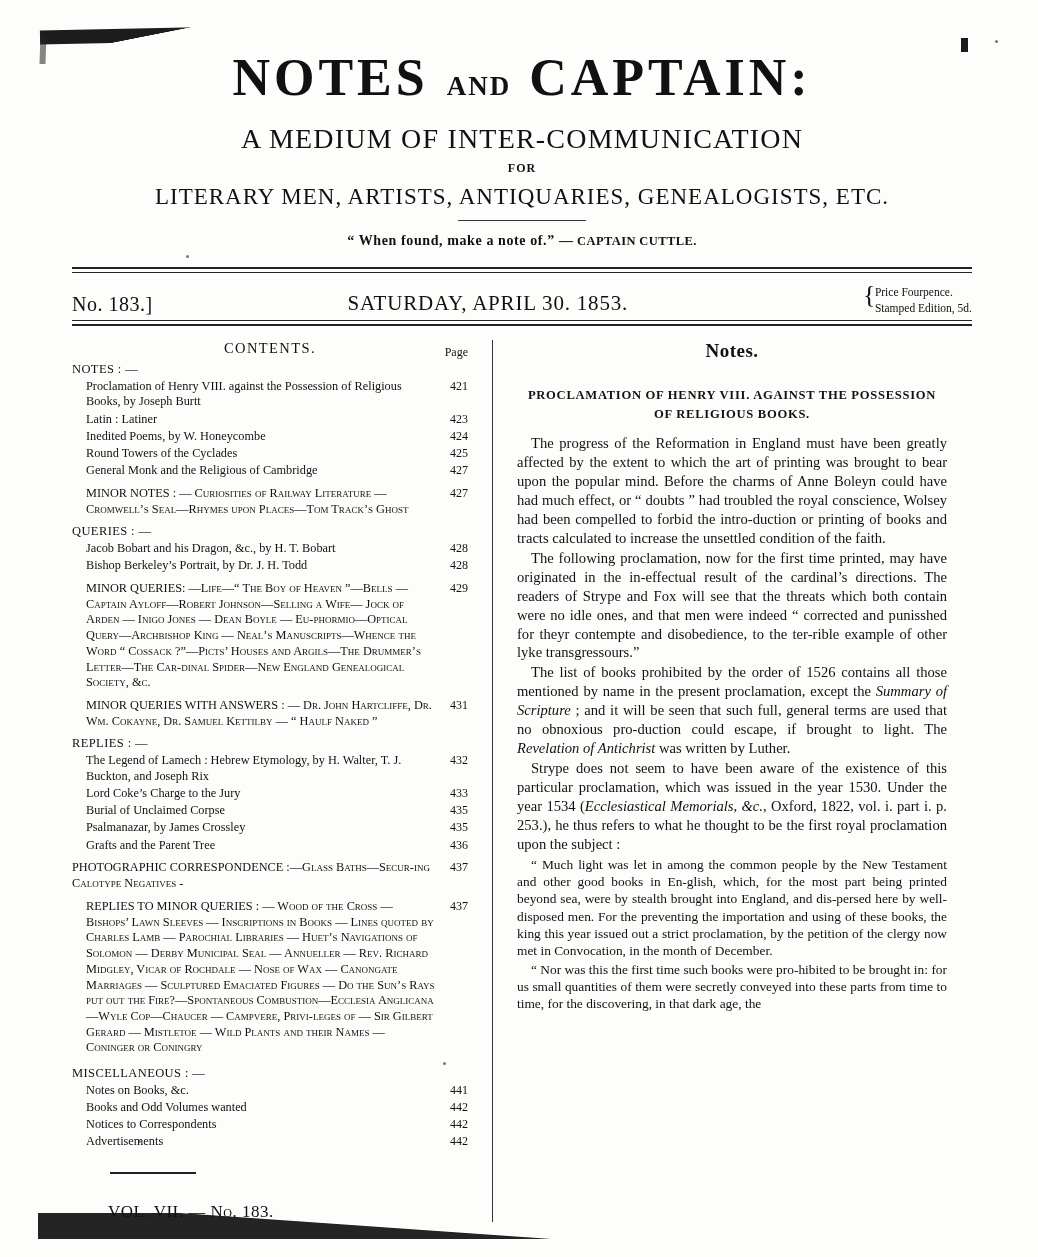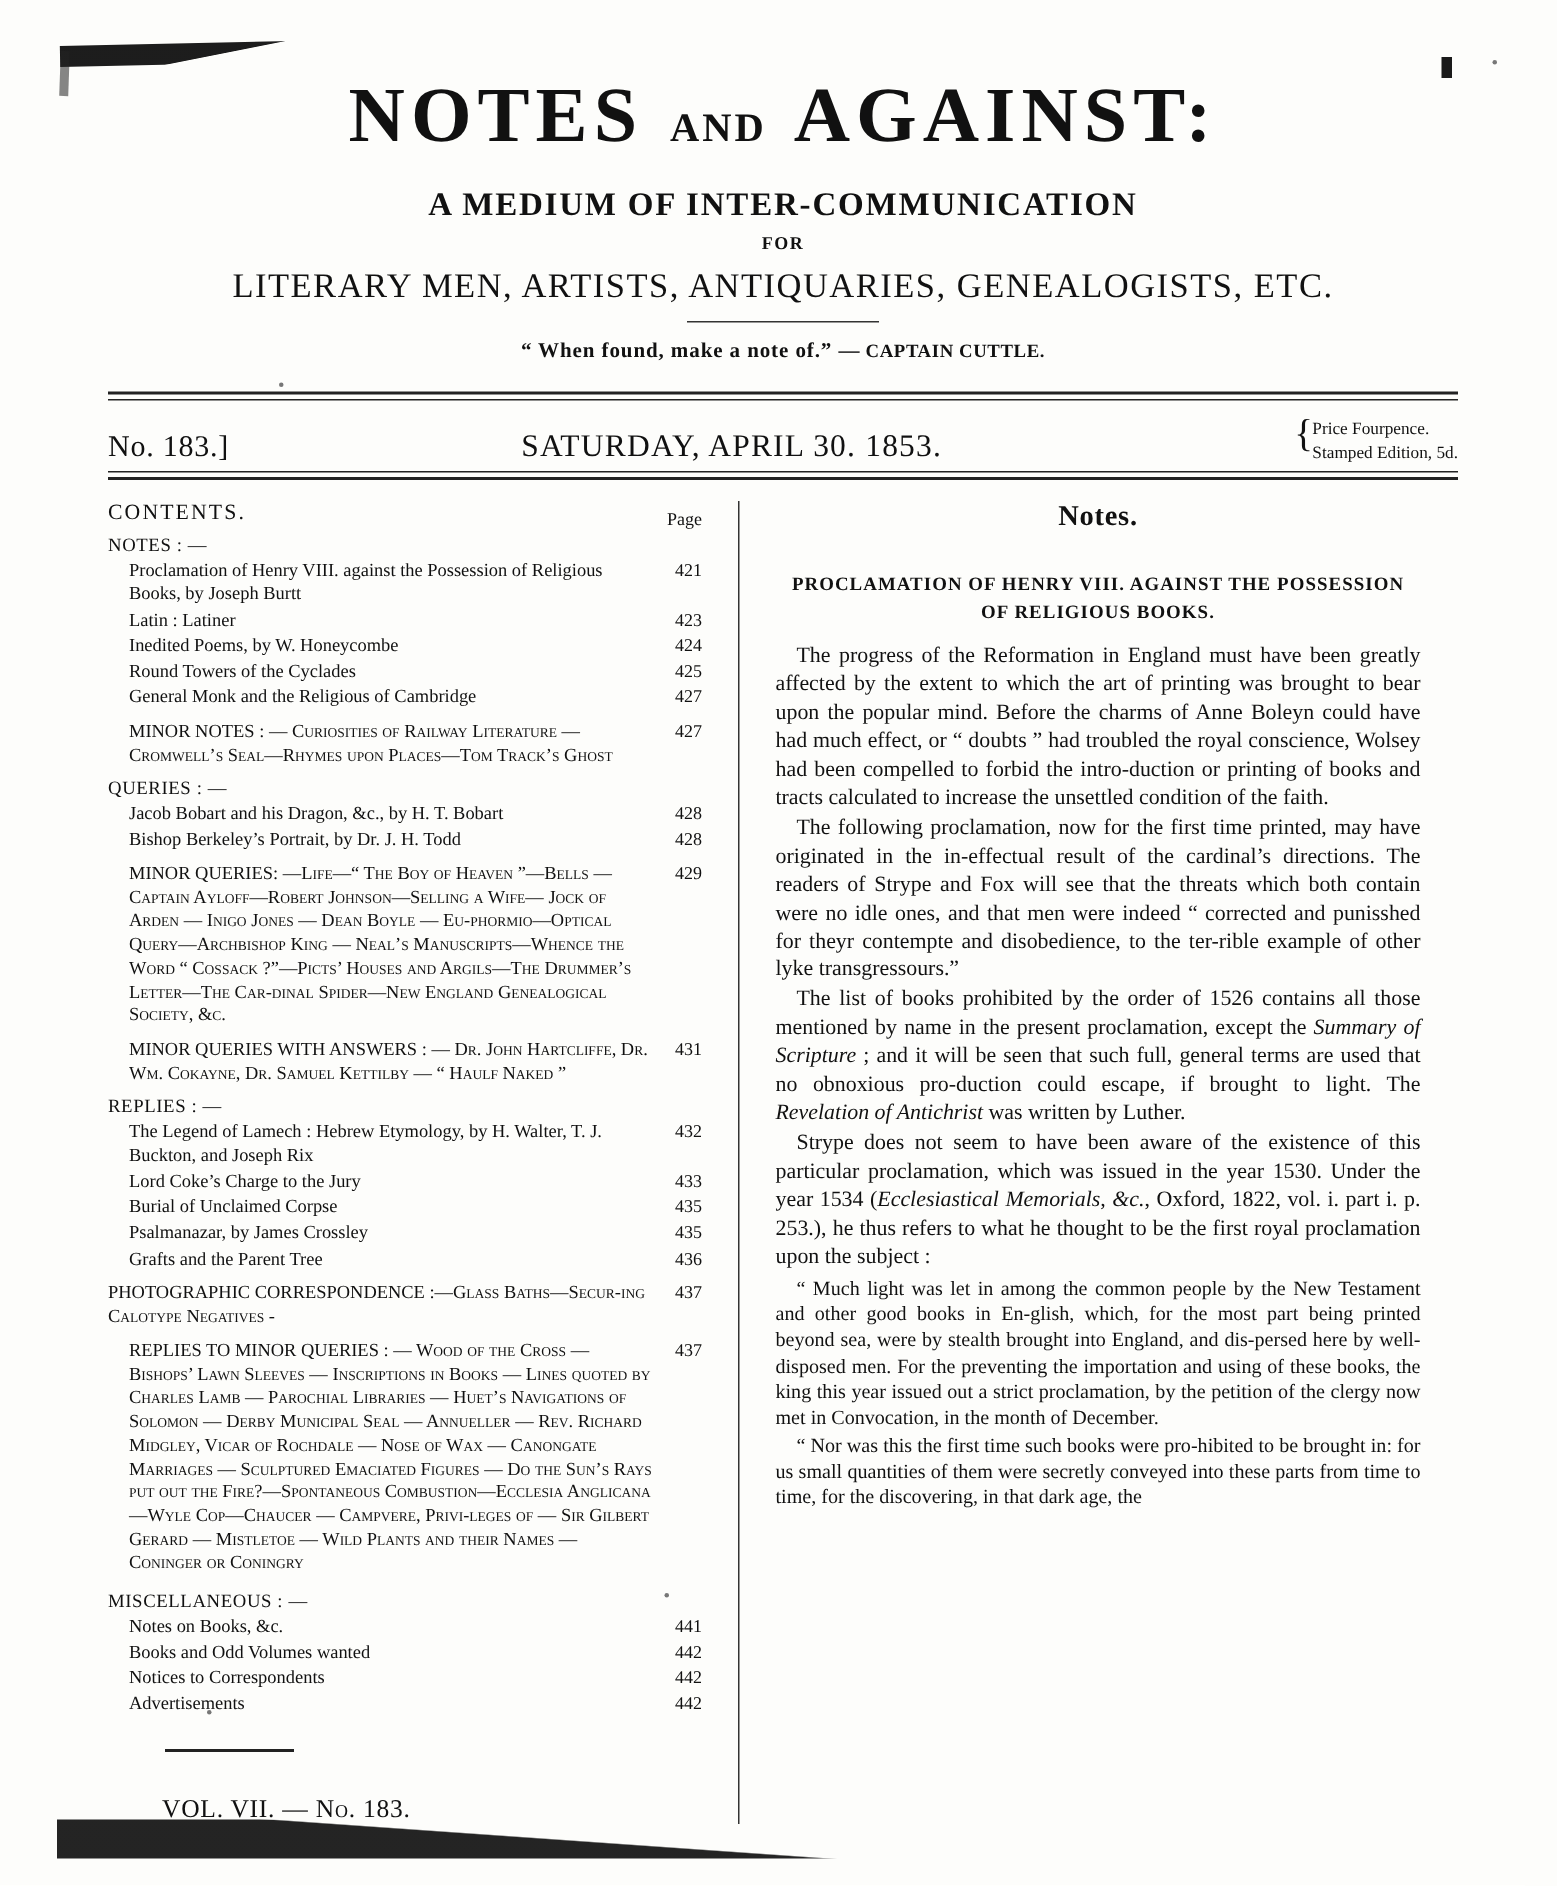--- a/index.html
+++ b/index.html
@@ -83,23 +83,23 @@
     font-weight: 700;
     letter-spacing: 4px;
   }
   .title-and {
     font-size: 27px;
     font-weight: 700;
     letter-spacing: 2px;
   }
   .subtitle1 {
     margin-top: 16px;
-    font-size: 22px;
+    font-size: 28px;
     letter-spacing: 1.2px;
-    font-weight: 700;
+    font-weight: 400;
   }
   .subtitle-for {
     margin-top: 6px;
     font-size: 12px;
     font-weight: 700;
     letter-spacing: 1px;
   }
   .subtitle2 {
     margin-top: 8px;
     font-size: 23px;
@@ -177,20 +177,21 @@
   .col-div {
     width: 1px;
     background: #333;
     margin: 0 24px;
     align-self: stretch;
     min-height: 790px;
   }
   .col-right { width: 430px; }
 
   .contents-head {
+    text-align: center;
     font-size: 14.5px;
     letter-spacing: 1.4px;
     margin-bottom: 2px;
   }
   .page-head {
     text-align: right;
     font-size: 12px;
     margin-top: -14px;
     margin-bottom: 2px;
   }
@@ -285,21 +286,21 @@
   <div class="scan-dot" style="left:186px; top:255px;"></div>
   <div class="scan-dot" style="left:138px; top:1140px;"></div>
   <div class="scan-dot" style="left:443px; top:1062px;"></div>
 
   <div class="sheet">
 
     <div class="masthead">
       <div class="title-line">
         <span class="title-big">NOTES</span>
         <span class="title-and">AND</span>
-        <span class="title-big">AGAINST:</span>
+        <span class="title-big">CAPTAIN:</span>
       </div>
       <div class="subtitle1">A MEDIUM OF INTER-COMMUNICATION</div>
       <div class="subtitle-for">FOR</div>
       <div class="subtitle2">LITERARY MEN, ARTISTS, ANTIQUARIES, GENEALOGISTS, ETC.</div>
       <div class="rule-short"></div>
       <div class="motto">
         <span class="motto-quote">“ When found, make a note of.” —</span>
         <span class="motto-attr">CAPTAIN CUTTLE.</span>
       </div>
       <div class="double-rule"></div>

